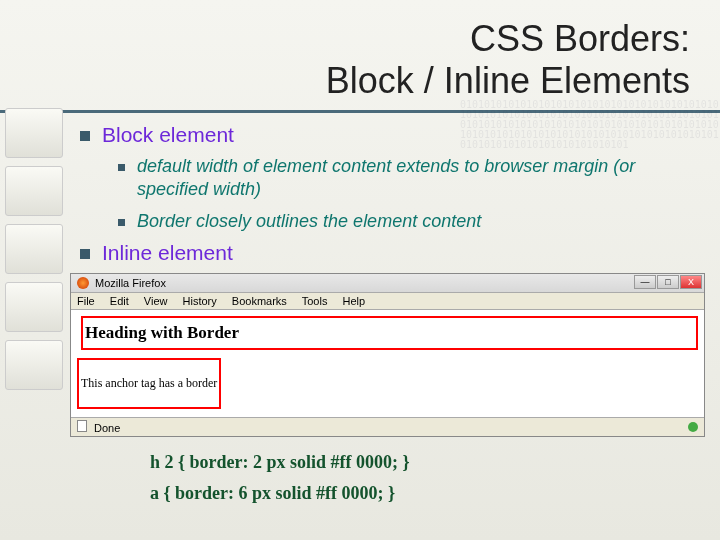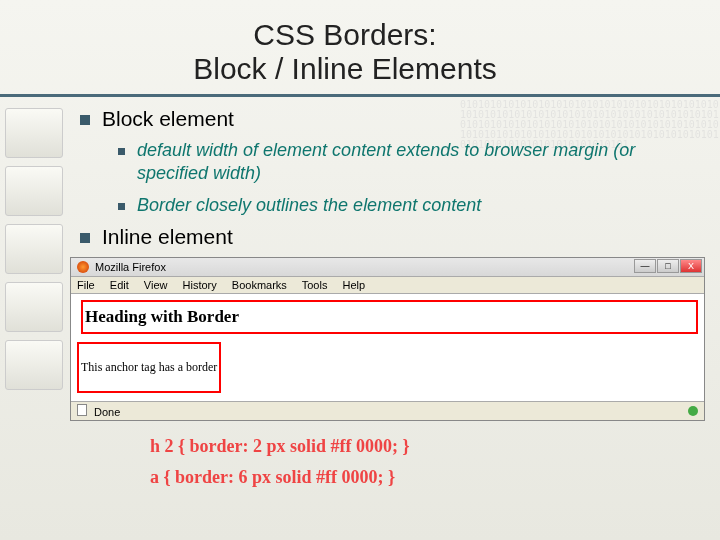--- a/index.html
+++ b/index.html
@@ -20,24 +20,24 @@
   }
   .sidebar-box {
     width: 58px;
     height: 50px;
     margin: 8px 5px;
     background: linear-gradient(to bottom, #fafaf5, #e0e0d8);
     border: 1px solid #ccc;
     border-radius: 3px;
   }
   .title-block {
-    text-align: center;
+    text-align: right;
     padding: 18px 30px 8px 0;
     font-family: Verdana, sans-serif;
-    font-size: 30px;
+    font-size: 36px;
     color: #222;
     border-bottom: 3px solid #4a6a7a;
     margin-bottom: 10px;
   }
   .content {
     margin-left: 80px;
     padding-right: 20px;
   }
   .bullet-row {
     display: flex;
@@ -52,21 +52,21 @@
     margin-right: 12px;
     flex-shrink: 0;
   }
   .bullet-sq.small {
     width: 7px;
     height: 7px;
     margin-top: 9px;
   }
   .lvl1-text {
     font-size: 21px;
-    color: #000000;
+    color: #6d28d9;
   }
   .lvl2-row {
     margin-left: 38px;
     margin-bottom: 8px;
   }
   .lvl2-text {
     font-size: 18px;
     color: #0f766e;
     line-height: 1.3;
     font-style: italic;
@@ -167,21 +167,21 @@
     height: 10px;
     background: #4a4;
     border-radius: 50%;
   }
   .code-area {
     margin-left: 150px;
     margin-top: 0;
     font-family: "Times New Roman", serif;
     font-size: 18px;
     font-weight: bold;
-    color: #ef4444;
+    color: #14532d;
     line-height: 1.7;
   }
   .bg-pattern {
     position: absolute;
     right: 0;
     top: 100px;
     width: 260px;
     height: 120px;
     opacity: 0.08;
     font-family: monospace;

